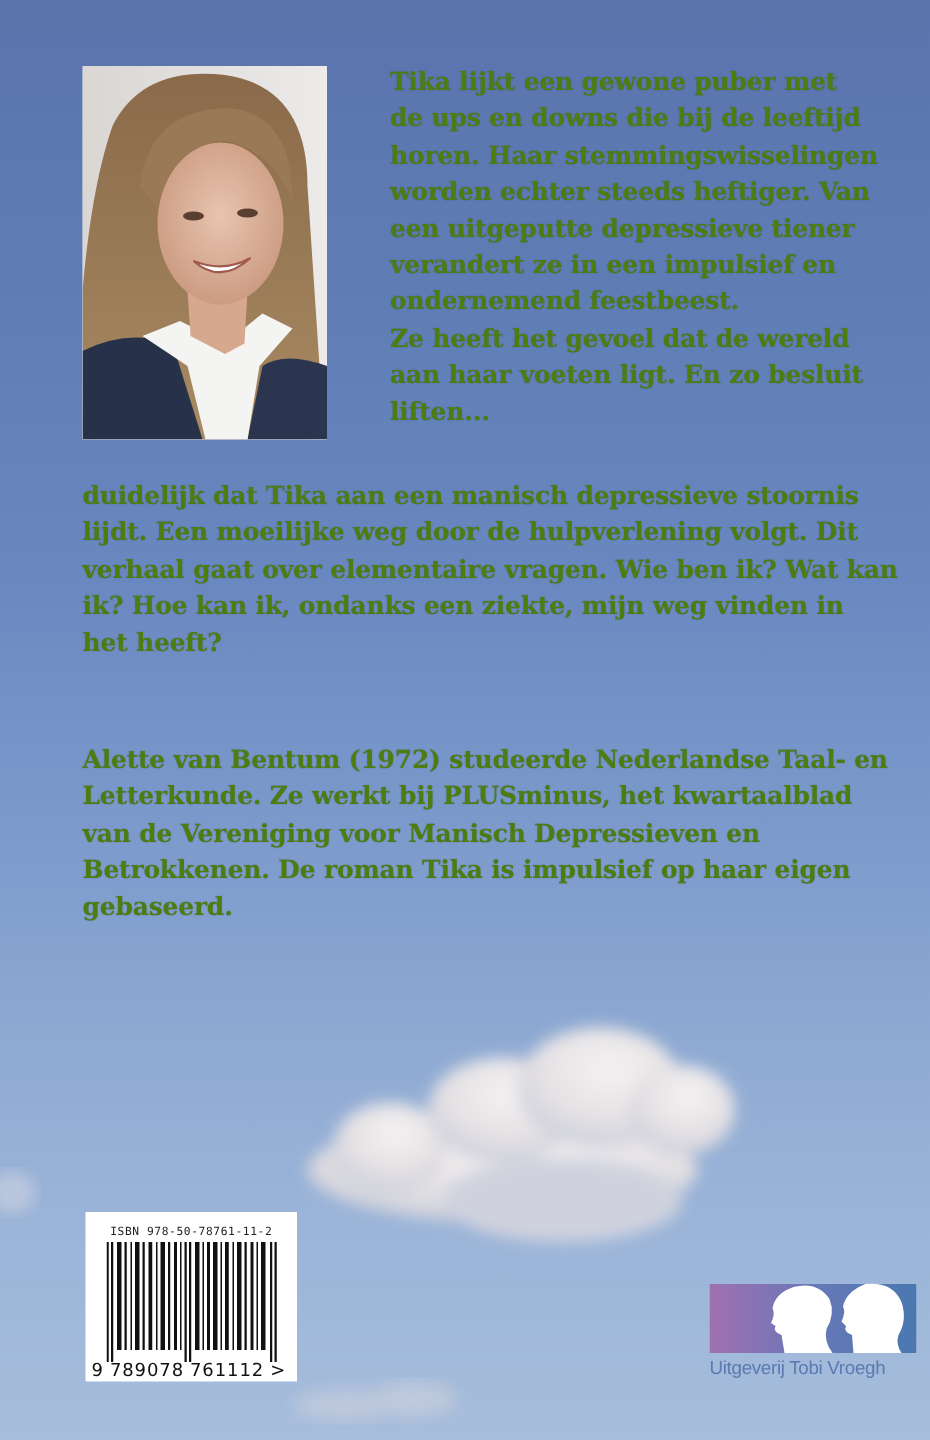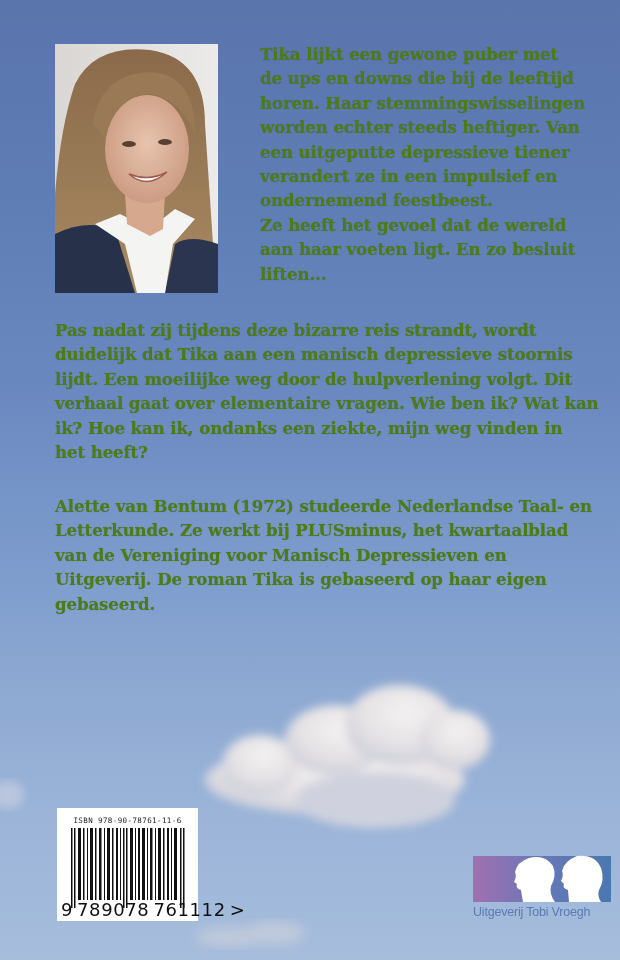--- a/index.html
+++ b/index.html
@@ -29,21 +29,21 @@
     background: #ffffff;
   }
   .isbn-text {
     position: absolute; left: 0; right: 0; top: 8px; text-align: center;
     font-family: "DejaVu Sans Mono", "Liberation Mono", monospace;
     font-size: 7.5px; color: #222; letter-spacing: 0.4px;
   }
   .bars { position: absolute; left: 14px; top: 20px; width: 115px; height: 80px; }
   .barcode-digits {
     position: absolute; left: 4px; bottom: 1px; right: 2px;
-    font-family: "DejaVu Sans", "Liberation Sans", sans-serif; font-size: 18px;
+    font-family: "DejaVu Sans", "Liberation Sans", sans-serif; font-size: 12px;
     color: #111; letter-spacing: 0.6px; background: transparent; white-space: nowrap;
   }
   .barcode-digits .gap { display:inline-block; width: 4px; }
   .publisher { position: absolute; left: 430px; top: 852px; width: 138px; padding-left: 43px; }
   .publisher-logo { width: 138px; height: 50px; display: block; }
   .publisher-name {
     font-family: "Liberation Sans", "DejaVu Sans", sans-serif; font-size: 12.5px;
     color: #5a7ab0; margin-top: 3px; letter-spacing: -0.2px; white-space: nowrap;
   }
 </style>
@@ -97,33 +97,32 @@
     <span class="line">worden echter steeds heftiger. Van</span>
     <span class="line">een uitgeputte depressieve tiener</span>
     <span class="line">verandert ze in een impulsief en</span>
     <span class="line">ondernemend feestbeest.</span>
     <span class="line">Ze heeft het gevoel dat de wereld</span>
     <span class="line">aan haar voeten ligt. En zo besluit</span>
     <span class="line">liften...</span>
   </div>
 
   <div class="text-block para2">
-    <span class="line">Pas nadat zij tijdens deze bizarre reis strandt, wordt</span>
     <span class="line">duidelijk dat Tika aan een manisch depressieve stoornis</span>
     <span class="line">lijdt. Een moeilijke weg door de hulpverlening volgt. Dit</span>
     <span class="line">verhaal gaat over elementaire vragen. Wie ben ik? Wat kan</span>
     <span class="line">ik? Hoe kan ik, ondanks een ziekte, mijn weg vinden in</span>
     <span class="line">het heeft?</span>
   </div>
 
   <div class="text-block para3">
     <span class="line">Alette van Bentum (1972) studeerde Nederlandse Taal- en</span>
     <span class="line">Letterkunde. Ze werkt bij PLUSminus, het kwartaalblad</span>
     <span class="line">van de Vereniging voor Manisch Depressieven en</span>
-    <span class="line">Uitgeverij. De roman Tika is gebaseerd op haar eigen</span>
+    <span class="line">Betrokkenen. De roman Tika is impulsief op haar eigen</span>
     <span class="line">gebaseerd.</span>
   </div>
 
   <svg class="cloud" style="left:185px; top:670px;" width="320" height="180" viewBox="0 0 320 180">
     <defs>
       <filter id="blur1" x="-20%" y="-20%" width="140%" height="140%">
           <feGaussianBlur stdDeviation="5"></feGaussianBlur>
         </filter>
       <radialGradient id="cg" cx="0.55" cy="0.35" r="0.7">
         <stop offset="0" stop-color="#f4f1f1"></stop>
@@ -156,21 +155,21 @@
   <svg class="cloud" style="left:0px; top:770px;" width="40" height="50" viewBox="0 0 40 50">
     <defs>
         <filter id="blur3">
           <feGaussianBlur stdDeviation="5"></feGaussianBlur>
         </filter>
       </defs>
     <ellipse cx="8" cy="25" rx="16" ry="14" fill="#c7cfe0" filter="url(#blur3)" opacity="0.7"></ellipse>
   </svg>
 
   <div class="barcode-box">
-    <div class="isbn-text">ISBN 978-90-78761-11-6</div>
+    <div class="isbn-text">ISBN 978-50-78761-11-2</div>
     <svg class="bars" viewBox="0 0 115 80" preserveAspectRatio="none">
       <g fill="#111">
         <rect x="0" y="0" width="1.5" height="80"></rect>
           <rect x="3" y="0" width="1.5" height="80"></rect>
         <rect x="7" y="0" width="3" height="72"></rect>
           <rect x="12" y="0" width="1.5" height="72"></rect>
         <rect x="16" y="0" width="1" height="72"></rect>
           <rect x="19" y="0" width="3" height="72"></rect>
         <rect x="24" y="0" width="1.5" height="72"></rect>
           <rect x="28" y="0" width="2.5" height="72"></rect>

